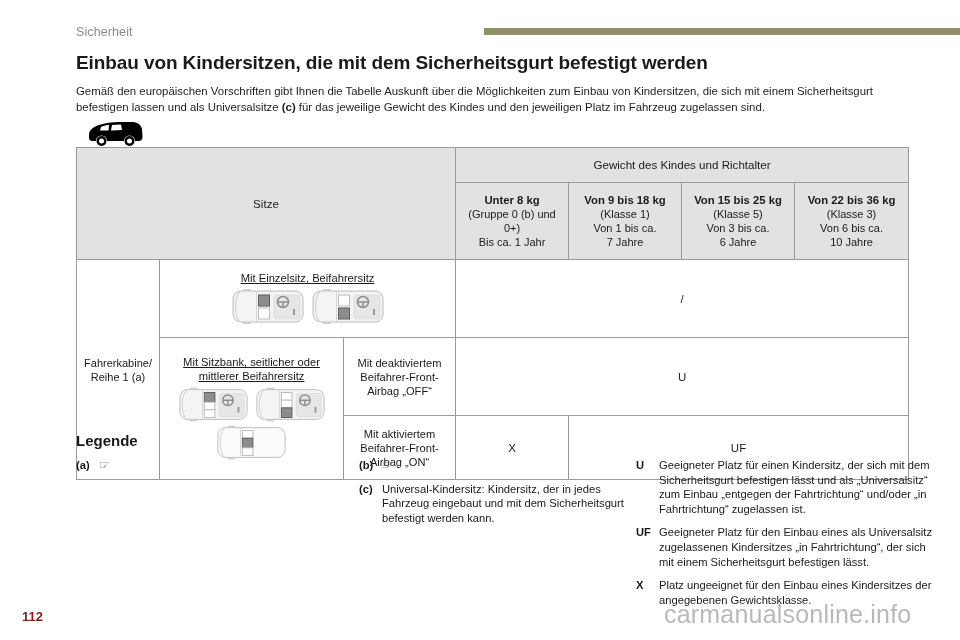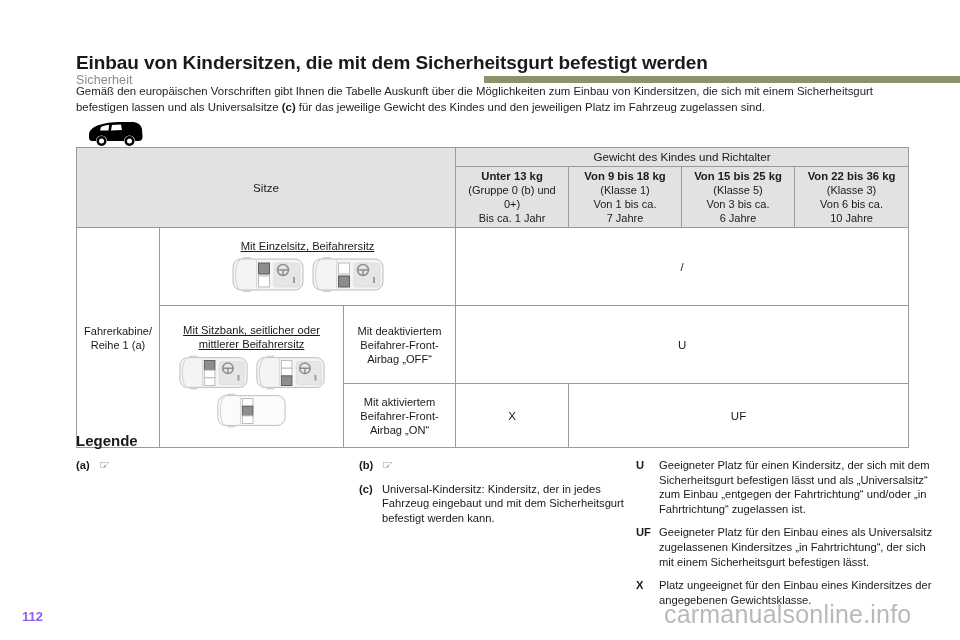--- a/index.html
+++ b/index.html
@@ -7,21 +7,21 @@
   body {
     width: 960px; height: 640px;
     background:#ffffff;
     font-family: "Liberation Sans", sans-serif;
     color:#1a1a1a;
     position:relative;
     overflow:hidden;
   }
 
   
-  .header-zone { position:absolute; left:0; top:0; width:960px; height:46px;margin-top:48px; }
+  .header-zone { position:absolute; left:0; top:0; width:960px; height:46px; }
   .breadcrumb {
     position:absolute; left:76px; top:25px;
     font-size:12.5px; color:#8a8a8a; letter-spacing:.1px;
   }
   .olive-bar {
     position:absolute; left:484px; top:28px; width:476px; height:7px;
     background:#90906a;
   }
 
   
@@ -41,21 +41,21 @@
   
   .tbl-wrap { position:absolute; left:76px; top:147px; width:832px; }
   table.main {
     border-collapse:collapse;
     width:832px;
     table-layout:fixed;
     font-size:11px;
   }
   table.main td, table.main th {
     border:1px solid #9a9a9a;
-    padding:2px 3px;
+    padding:10px 3px;
     text-align:center;
     vertical-align:middle;
     font-weight:normal;
     line-height:14px;
   }
   .shade { background:#e2e2e2; }
   .hdr-main { font-weight:bold; font-size:11.6px; }
   .hdr-sub-title { font-weight:bold; font-size:11.3px; display:block; }
   .hdr-sub-line { display:block; font-size:11px; }
   .sitze-cell { font-weight:bold; font-size:11.6px; }
@@ -80,21 +80,21 @@
   .entry { display:flex; margin-bottom:9px; font-size:11.2px; line-height:14.6px; }
   .entry .key { flex:0 0 auto; font-weight:bold; width:23px; }
   .entry .key.wide { width:26px; }
   .entry .hand { flex:0 0 auto; width:18px; color:#333; font-size:12px; line-height:14.6px; }
   .entry .txt { flex:1 1 auto; }
   .entry.nohand .key { width:23px; }
 
   
   .page-num {
     position:absolute; left:22px; top:609px;
-    font-size:13px; font-weight:bold; color:#8b5cf6;
+    font-size:13px; font-weight:bold; color:#7f1d1d;
   }
   .watermark {
     position:absolute; left:664px; top:600px;
     font-size:25px; color:#b9b9b9;
     letter-spacing:.2px;
     white-space:nowrap;
   }
 </style>
 </head>
 <body>
@@ -137,21 +137,21 @@
     </colgroup>
     <tbody>
 
       <tr>
         <td rowspan="2" colspan="3" class="shade sitze-cell">Sitze</td>
         <td colspan="4" class="shade hdr-main">Gewicht des Kindes und Richtalter</td>
       </tr>
 
       <tr>
         <td class="shade">
-          <span class="hdr-sub-title">Unter 13 kg</span>
+          <span class="hdr-sub-title">Unter 8 kg</span>
           <span class="hdr-sub-line">(Gruppe 0 (b) und</span>
           <span class="hdr-sub-line">0+)</span>
           <span class="hdr-sub-line">Bis ca. 1 Jahr</span>
         </td>
         <td class="shade">
           <span class="hdr-sub-title">Von 9 bis 18 kg</span>
           <span class="hdr-sub-line">(Klasse 1)</span>
           <span class="hdr-sub-line">Von 1 bis ca.</span>
           <span class="hdr-sub-line">7 Jahre</span>
         </td>

